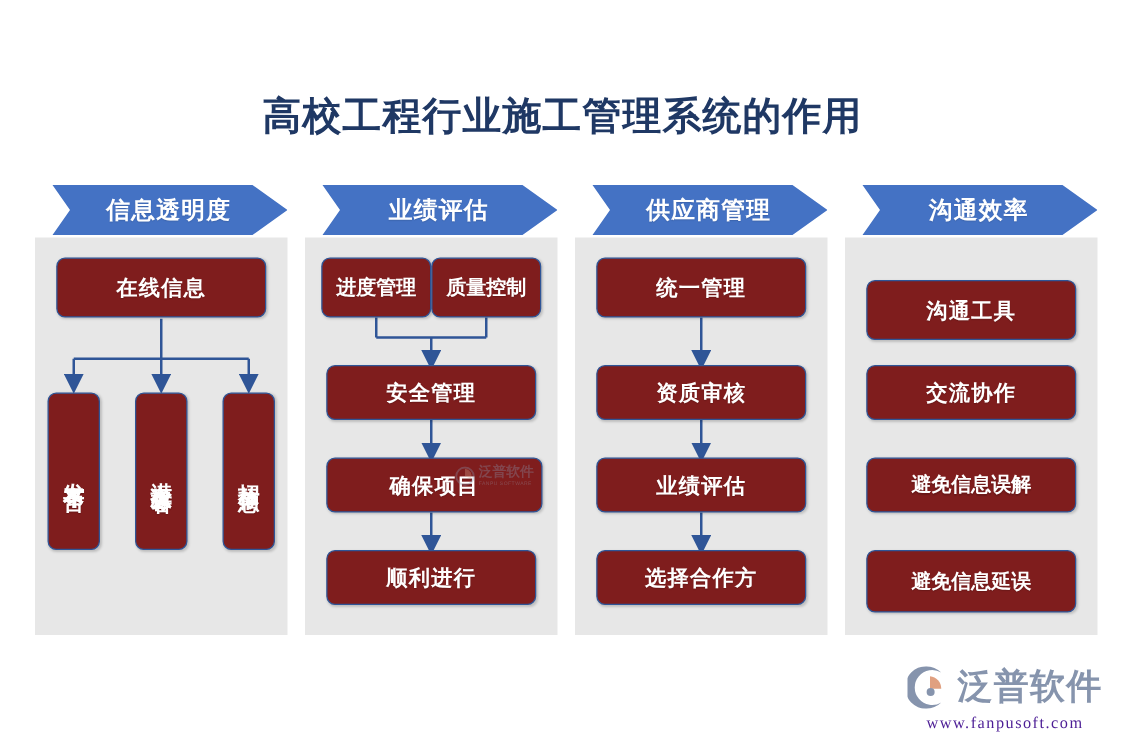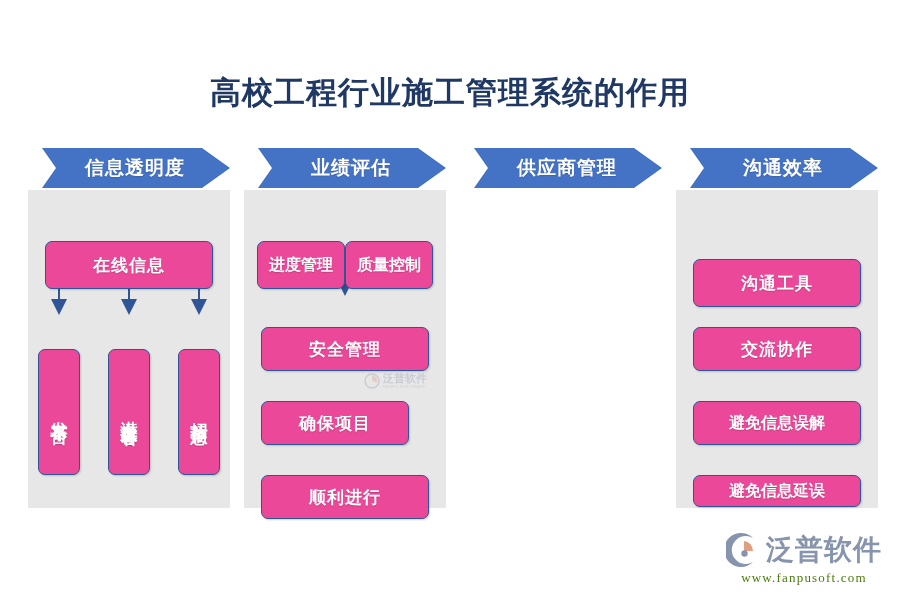--- a/index.html
+++ b/index.html
@@ -73,36 +73,35 @@
   .panel {
     position: relative;
     background: #E7E7E7;
     height: 318px;
     margin-top: 2px;
   }
 
   
   .node {
     position: absolute;
-    background: #ec4899;
+    background: #7f1d1d;
     border: 1px solid #2F5597;
     border-radius: 7px;
     color: #ffffff;
     display: flex;
     align-items: center;
     justify-content: center;
     font-size: 17px;
     font-weight: bold;
     letter-spacing: 1px;
     font-family: "Liberation Serif", "DejaVu Serif", serif;
     box-sizing: border-box;
     text-shadow: 0 1px 1px rgba(0,0,0,0.18);
     box-shadow: 1px 1px 2px rgba(0,0,0,0.18);
     white-space: nowrap;
-    margin-top: 35px;
   }
   .node.vertical {
     writing-mode: vertical-rl;
     text-orientation: upright;
     letter-spacing: 2px;
   }
   .node.small { font-size: 16px; letter-spacing: 0px; }
 
   
   .conn {
@@ -159,21 +158,21 @@
     font-size: 28px;
     font-weight: bold;
     color: #8694AD;
     font-family: "Liberation Serif", "DejaVu Serif", serif;
     letter-spacing: 1px;
     line-height: 1;
   }
   .brand-url {
     margin-top: 4px;
     font-size: 13px;
-    color: #4d7c0f;
+    color: #4c1d95;
     font-family: "Liberation Serif", "DejaVu Serif", serif;
     letter-spacing: 1.2px;
     line-height: 1;
   }
 </style>
 </head>
 <body>
 
 <div id="canvas">
 
@@ -245,21 +244,21 @@
       </div>
 
       <div class="node small" style="left:101px; top:16px; width:88px; height:48px;">
         <span>质量控制</span>
       </div>
 
       <div class="node" style="left:17px; top:102px; width:168px; height:44px;">
         <span>安全管理</span>
       </div>
 
-      <div class="node" style="left:17px; top:176px; width:148px; height:44px;">
+      <div class="node" style="left:17px; top:176px; width:173px; height:44px;">
         <span>确保项目</span>
       </div>
 
       <div class="node" style="left:17px; top:250px; width:168px; height:44px;">
         <span>顺利进行</span>
       </div>
 
       <div class="watermark">
         <svg width="16" height="16" viewBox="0 0 32 32">
           <circle cx="16" cy="16" r="14" fill="none" stroke="#8A97AE" stroke-width="3"></circle>
@@ -270,40 +269,68 @@
           <div class="wm-sub">FANPU SOFTWARE</div>
         </div>
       </div>
     </div>
   </div>
 
   <div class="column col-2">
     <div class="chev">
       <span class="chev-label">供应商管理</span>
     </div>
+    <div class="panel">
+      <svg class="conn" viewBox="0 0 202 318" preserveAspectRatio="none">
+        <defs>
+          <marker id="ah2" markerWidth="8" markerHeight="8" refX="4" refY="4" orient="auto">
+            <path d="M0,0 L8,4 L0,8 z" fill="#2F5597"></path>
+          </marker>
+        </defs>
+        <path d="M101,64 L101,98" stroke="#2F5597" stroke-width="2" fill="none" marker-end="url(#ah2)"></path>
+        <path d="M101,146 L101,172" stroke="#2F5597" stroke-width="2" fill="none" marker-end="url(#ah2)"></path>
+        <path d="M101,220 L101,246" stroke="#2F5597" stroke-width="2" fill="none" marker-end="url(#ah2)"></path>
+      </svg>
+
+      <div class="node" style="left:17px; top:16px; width:168px; height:48px;">
+        <span>统一管理</span>
+      </div>
+
+      <div class="node" style="left:17px; top:102px; width:168px; height:44px;">
+        <span>资质审核</span>
+      </div>
+
+      <div class="node" style="left:17px; top:176px; width:168px; height:44px;">
+        <span>业绩评估</span>
+      </div>
+
+      <div class="node" style="left:17px; top:250px; width:168px; height:44px;">
+        <span>选择合作方</span>
+      </div>
+    </div>
   </div>
 
   <div class="column col-3">
     <div class="chev">
       <span class="chev-label">沟通效率</span>
     </div>
     <div class="panel">
       <div class="node" style="left:17px; top:34px; width:168px; height:48px;">
         <span>沟通工具</span>
       </div>
 
       <div class="node" style="left:17px; top:102px; width:168px; height:44px;">
         <span>交流协作</span>
       </div>
 
       <div class="node small" style="left:17px; top:176px; width:168px; height:44px;">
         <span>避免信息误解</span>
       </div>
 
-      <div class="node small" style="left:17px; top:250px; width:168px; height:32px;">
+      <div class="node small" style="left:17px; top:250px; width:168px; height:50px;">
         <span>避免信息延误</span>
       </div>
     </div>
   </div>
 
   <div class="brand">
     <div class="brand-row">
       <svg width="34" height="34" viewBox="0 0 34 34">
         <path d="M27,5 A14,14 0 1,0 27,29 A17,17 0 1,1 27,5 Z" fill="#8694AD"></path>
         <path d="M18,8 A10,10 0 0,1 27,18 L18,18 Z" fill="#E0A080"></path>

